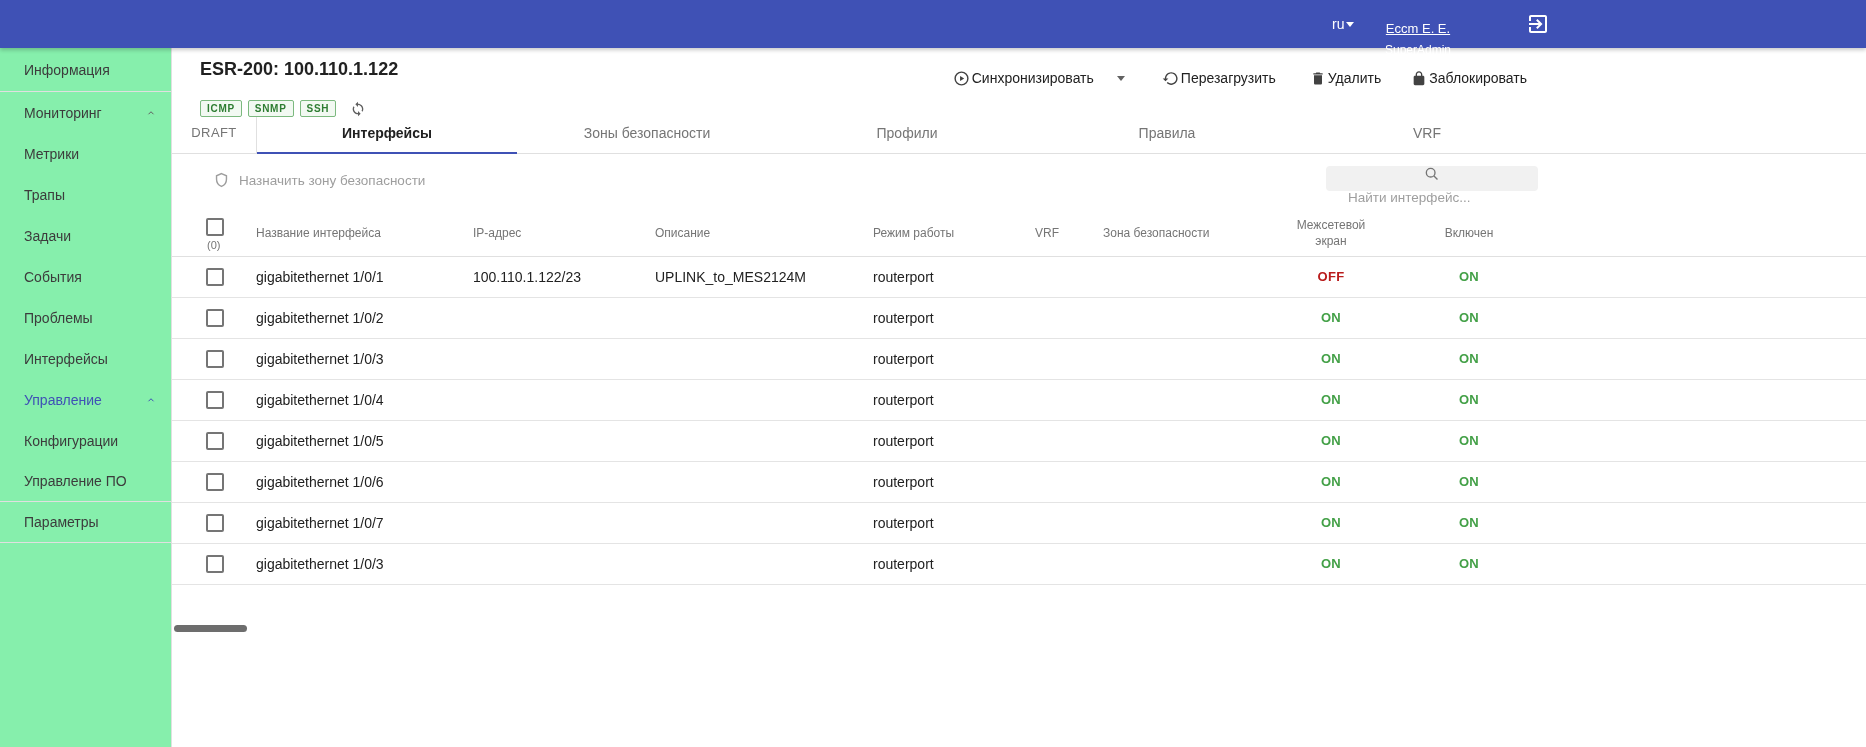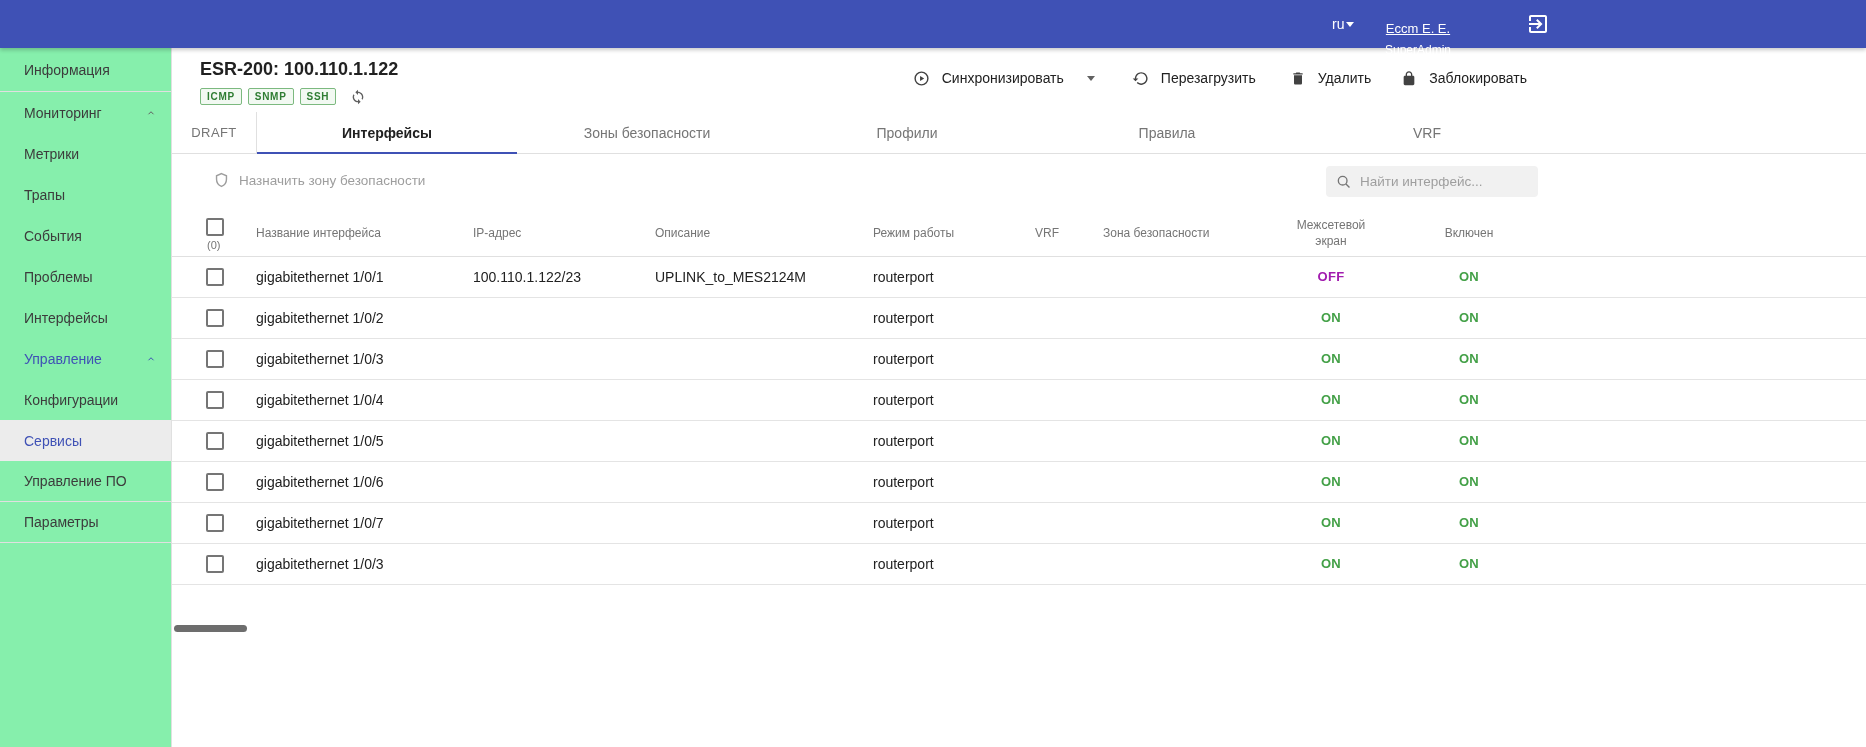--- a/index.html
+++ b/index.html
@@ -64,37 +64,37 @@
 
   .main { flex: 1; position: relative; background: #ffffff; }
 
   
   .device-header { position: relative; height: 64px; }
   .device-title {
     position: absolute; left: 28px; top: 11px;
     font-size: 18px; font-weight: 700; color: #212121;
   }
   .badges {
-    position: absolute; left: 28px; top: 40px;
+    position: absolute; left: 28px; top: 52px;
     display: flex; align-items: center; gap: 6px;
   }
   .badge {
     display: inline-block;
     border: 1px solid #7cb97f; color: #2e7d32; background: #f2f9f2;
     font-size: 10px; font-weight: 700; letter-spacing: .7px;
     padding: 2px 6px; border-radius: 2px;
   }
   .badge-refresh { margin-left: 8px; width: 16px; height: 16px; color: #5f5f5f; cursor: pointer; }
 
   .header-actions {
     position: absolute; top: 18px; right: 339px;
     display: flex; align-items: center; height: 24px;
   }
   .action-btn {
-    display: flex; align-items: center; gap: 12px;
+    display: flex; align-items: center; gap: 2px;
     font-size: 14px; color: #212121; cursor: pointer; white-space: nowrap;
   }
   .action-btn svg { color: #424242; flex: none; }
   .ml24 { margin-left: 23px; } .ml36 { margin-left: 37px; }
   .ml34 { margin-left: 34px; } .ml30 { margin-left: 30px; }
   .caret-dark { color: #616161; }
 
   
   .tabs {
     display: flex; align-items: stretch; height: 42px;
@@ -115,23 +115,23 @@
 
   
   .toolbar { position: relative; height: 56px; }
   .assign-btn {
     position: absolute; left: 41px; top: 17px;
     display: flex; align-items: center; gap: 9px;
     color: #9e9e9e; font-size: 13.5px; cursor: default;
   }
   .search-box {
     position: absolute; right: 328px; top: 12px;
-    width: 212px; height: 31px;
+    width: 212px; height: 25px;
     background: #f1f1f1; border-radius: 4px;
-    display: flex; align-items: center; gap: 8px; padding: 0 10px;
+    display: flex; align-items: center; gap: 8px; padding: 0 22px; flex-direction: column;
   }
   .search-box svg { color: #757575; flex: none; }
   .search-box input {
     border: none; outline: none; background: transparent;
     font-family: inherit; font-size: 13.5px; color: #424242; width: 100%;
   }
   .search-box input::placeholder { color: #9e9e9e; }
 
   
   table { width: 100%; border-collapse: collapse; table-layout: fixed; }
@@ -150,21 +150,21 @@
   .sel-count { font-size: 11px; color: #757575; margin-top: 3px; margin-left: 1px; }
   .checkbox {
     width: 18px; height: 18px;
     border: 2px solid #757575; border-radius: 2px; background: #fff;
     cursor: pointer;
   }
   th.center, td.center { text-align: center; }
   .wrap-head { display: inline-block; width: 78px; line-height: 1.35; text-align: center; }
   .status { font-size: 13px; font-weight: 700; letter-spacing: .3px; }
   .status.on { color: #43a047; }
-  .status.off { color: #a21caf; }
+  .status.off { color: #b91c1c; }
 
   .hscroll-thumb {
     position: absolute; left: 2px; top: 577px;
     width: 73px; height: 7px;
     background: #6d6d6d; border-radius: 4px; cursor: pointer;
   }
 </style>
 </head>
 <body>
 
@@ -196,39 +196,39 @@
           <path d="M7 14.5l5-5 5 5" fill="none" stroke="currentColor" stroke-width="2"></path>
         </svg>
       </div>
       <div class="side-item subitem">
         <span>Метрики</span>
       </div>
       <div class="side-item subitem">
         <span>Трапы</span>
       </div>
       <div class="side-item subitem">
+        <span>Задачи</span>
+      </div>
+      <div class="side-item subitem">
         <span>События</span>
       </div>
       <div class="side-item subitem">
         <span>Проблемы</span>
       </div>
       <div class="side-item subitem">
         <span>Интерфейсы</span>
       </div>
       <div class="side-item group active-group">
         <span>Управление</span>
         <svg class="chev" width="12" height="12" viewBox="0 0 24 24">
           <path d="M7 14.5l5-5 5 5" fill="none" stroke="currentColor" stroke-width="2"></path>
         </svg>
       </div>
       <div class="side-item subitem">
         <span>Конфигурации</span>
-      </div>
-      <div class="side-item subitem selected">
-        <span>Сервисы</span>
       </div>
       <div class="side-item subitem divider-after">
         <span>Управление ПО</span>
       </div>
       <div class="side-item item divider-after">
         <span>Параметры</span>
       </div>
     </aside>
 
   <main class="main">

